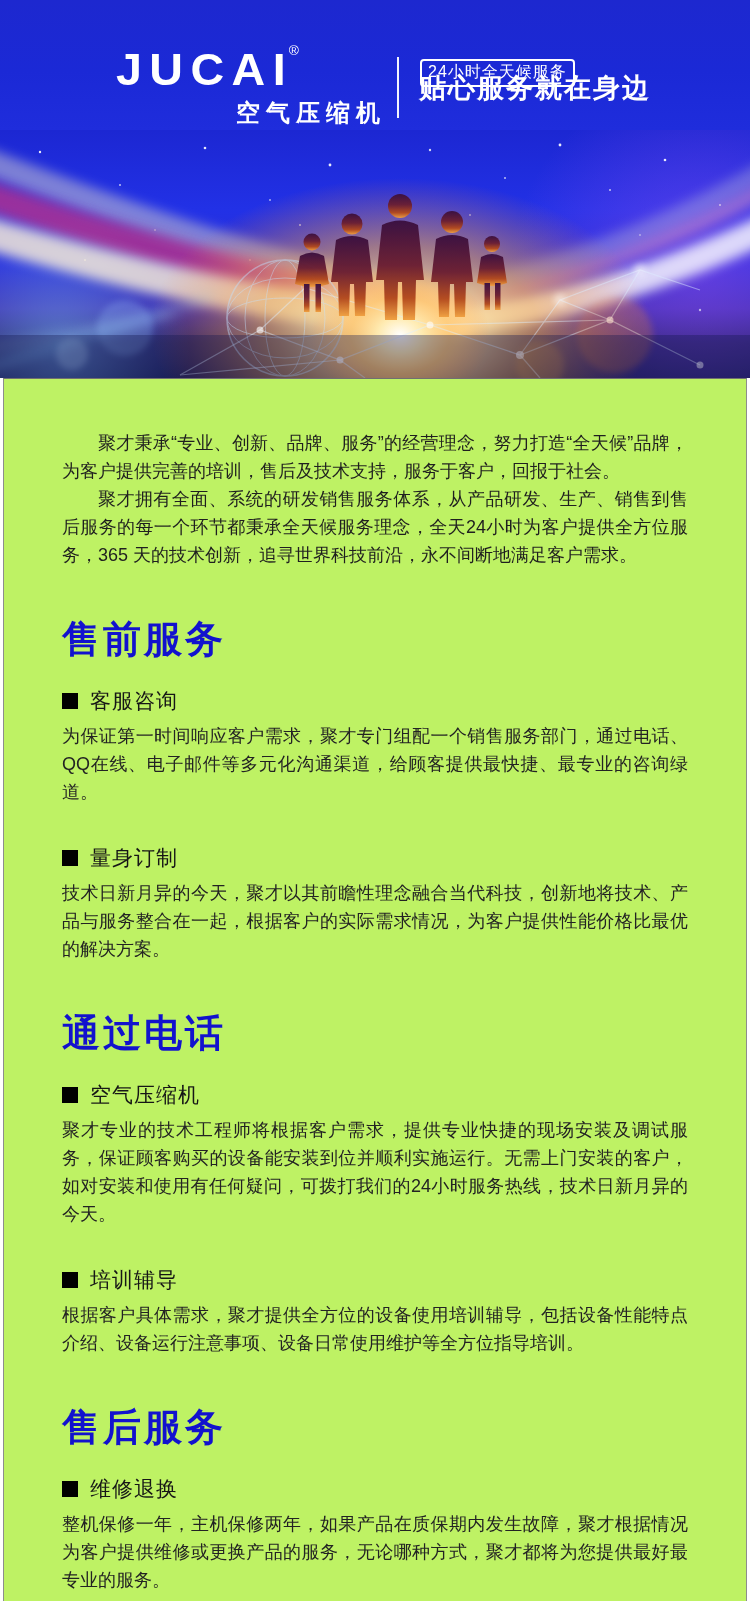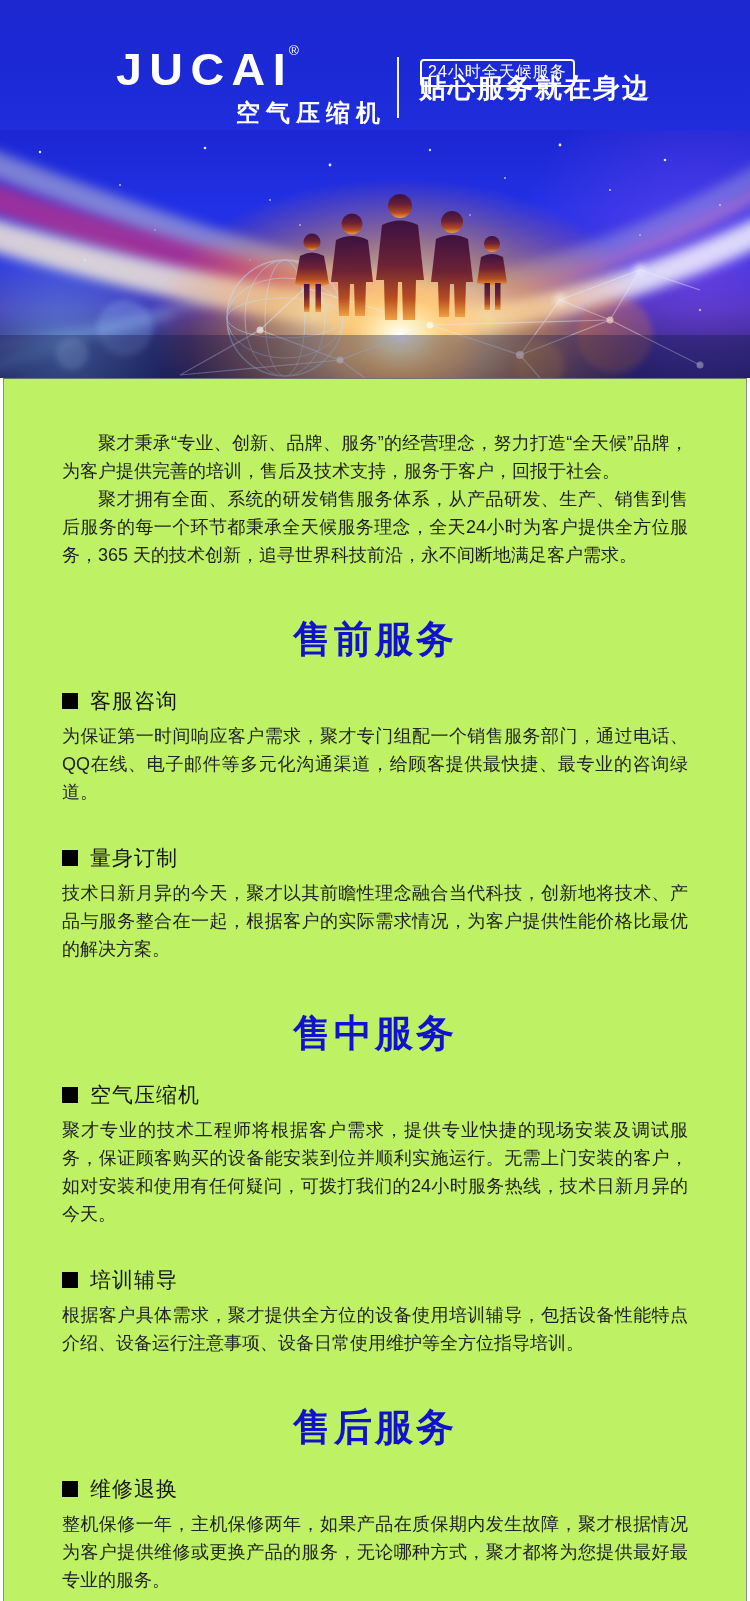--- a/index.html
+++ b/index.html
@@ -22,21 +22,21 @@
 
   
   .hero { position:relative; width:750px; height:248px; display:block; }
 
   
   .content-box { position:relative; width:744px; margin:0 3px; height:1290px;
                  background:#bef264; border:1px solid #8d8d8d; border-top-color:#707070;
                  border-bottom:3px solid #4c4c4c; padding:8px 58px; color:#232323; }
   .intro { padding-top:42px; }
   .intro p { font-size:18px; line-height:28px; text-indent:2em; text-align:justify; color:#1f1f1f; }
-  .section-title { margin-top:48px; text-align:center; font-size:38px; line-height:44px;
+  .section-title { margin-top:48px; text-align:left; font-size:38px; line-height:44px;
                    font-weight:bold; color:#1212ce; letter-spacing:3px; }
   .item-heading { margin-top:26px; display:flex; align-items:center; font-size:21px; color:#161616; letter-spacing:1px; }
   .item-heading + .item-body { margin-top:7px; }
   .item-heading .sq { width:16px; height:16px; background:#000; margin-right:12px; flex:0 0 auto; }
   .item-heading.gap-lg { margin-top:38px; }
   .item-body { font-size:18px; line-height:28px; text-align:justify; color:#232323; }
 </style>
 </head>
 <body>
 
@@ -204,21 +204,21 @@
       </div>
       <p class="item-body">为保证第一时间响应客户需求，聚才专门组配一个销售服务部门，通过电话、QQ在线、电子邮件等多元化沟通渠道，给顾客提供最快捷、最专业的咨询绿道。</p>
       <div class="item-heading gap-lg">
         <span class="sq"></span>
         <span>量身订制</span>
       </div>
       <p class="item-body">技术日新月异的今天，聚才以其前瞻性理念融合当代科技，创新地将技术、产品与服务整合在一起，根据客户的实际需求情况，为客户提供性能价格比最优的解决方案。</p>
     </div>
 
     <div class="section">
-      <div class="section-title">售中服务</div>
+      <div class="section-title">通过电话</div>
       <div class="item-heading">
         <span class="sq"></span>
         <span>空气压缩机</span>
       </div>
       <p class="item-body">聚才专业的技术工程师将根据客户需求，提供专业快捷的现场安装及调试服务，保证顾客购买的设备能安装到位并顺利实施运行。无需上门安装的客户，如对安装和使用有任何疑问，可拨打我们的24小时服务热线，技术日新月异的今天。</p>
       <div class="item-heading gap-lg">
         <span class="sq"></span>
         <span>培训辅导</span>
       </div>
       <p class="item-body">根据客户具体需求，聚才提供全方位的设备使用培训辅导，包括设备性能特点介绍、设备运行注意事项、设备日常使用维护等全方位指导培训。</p>

